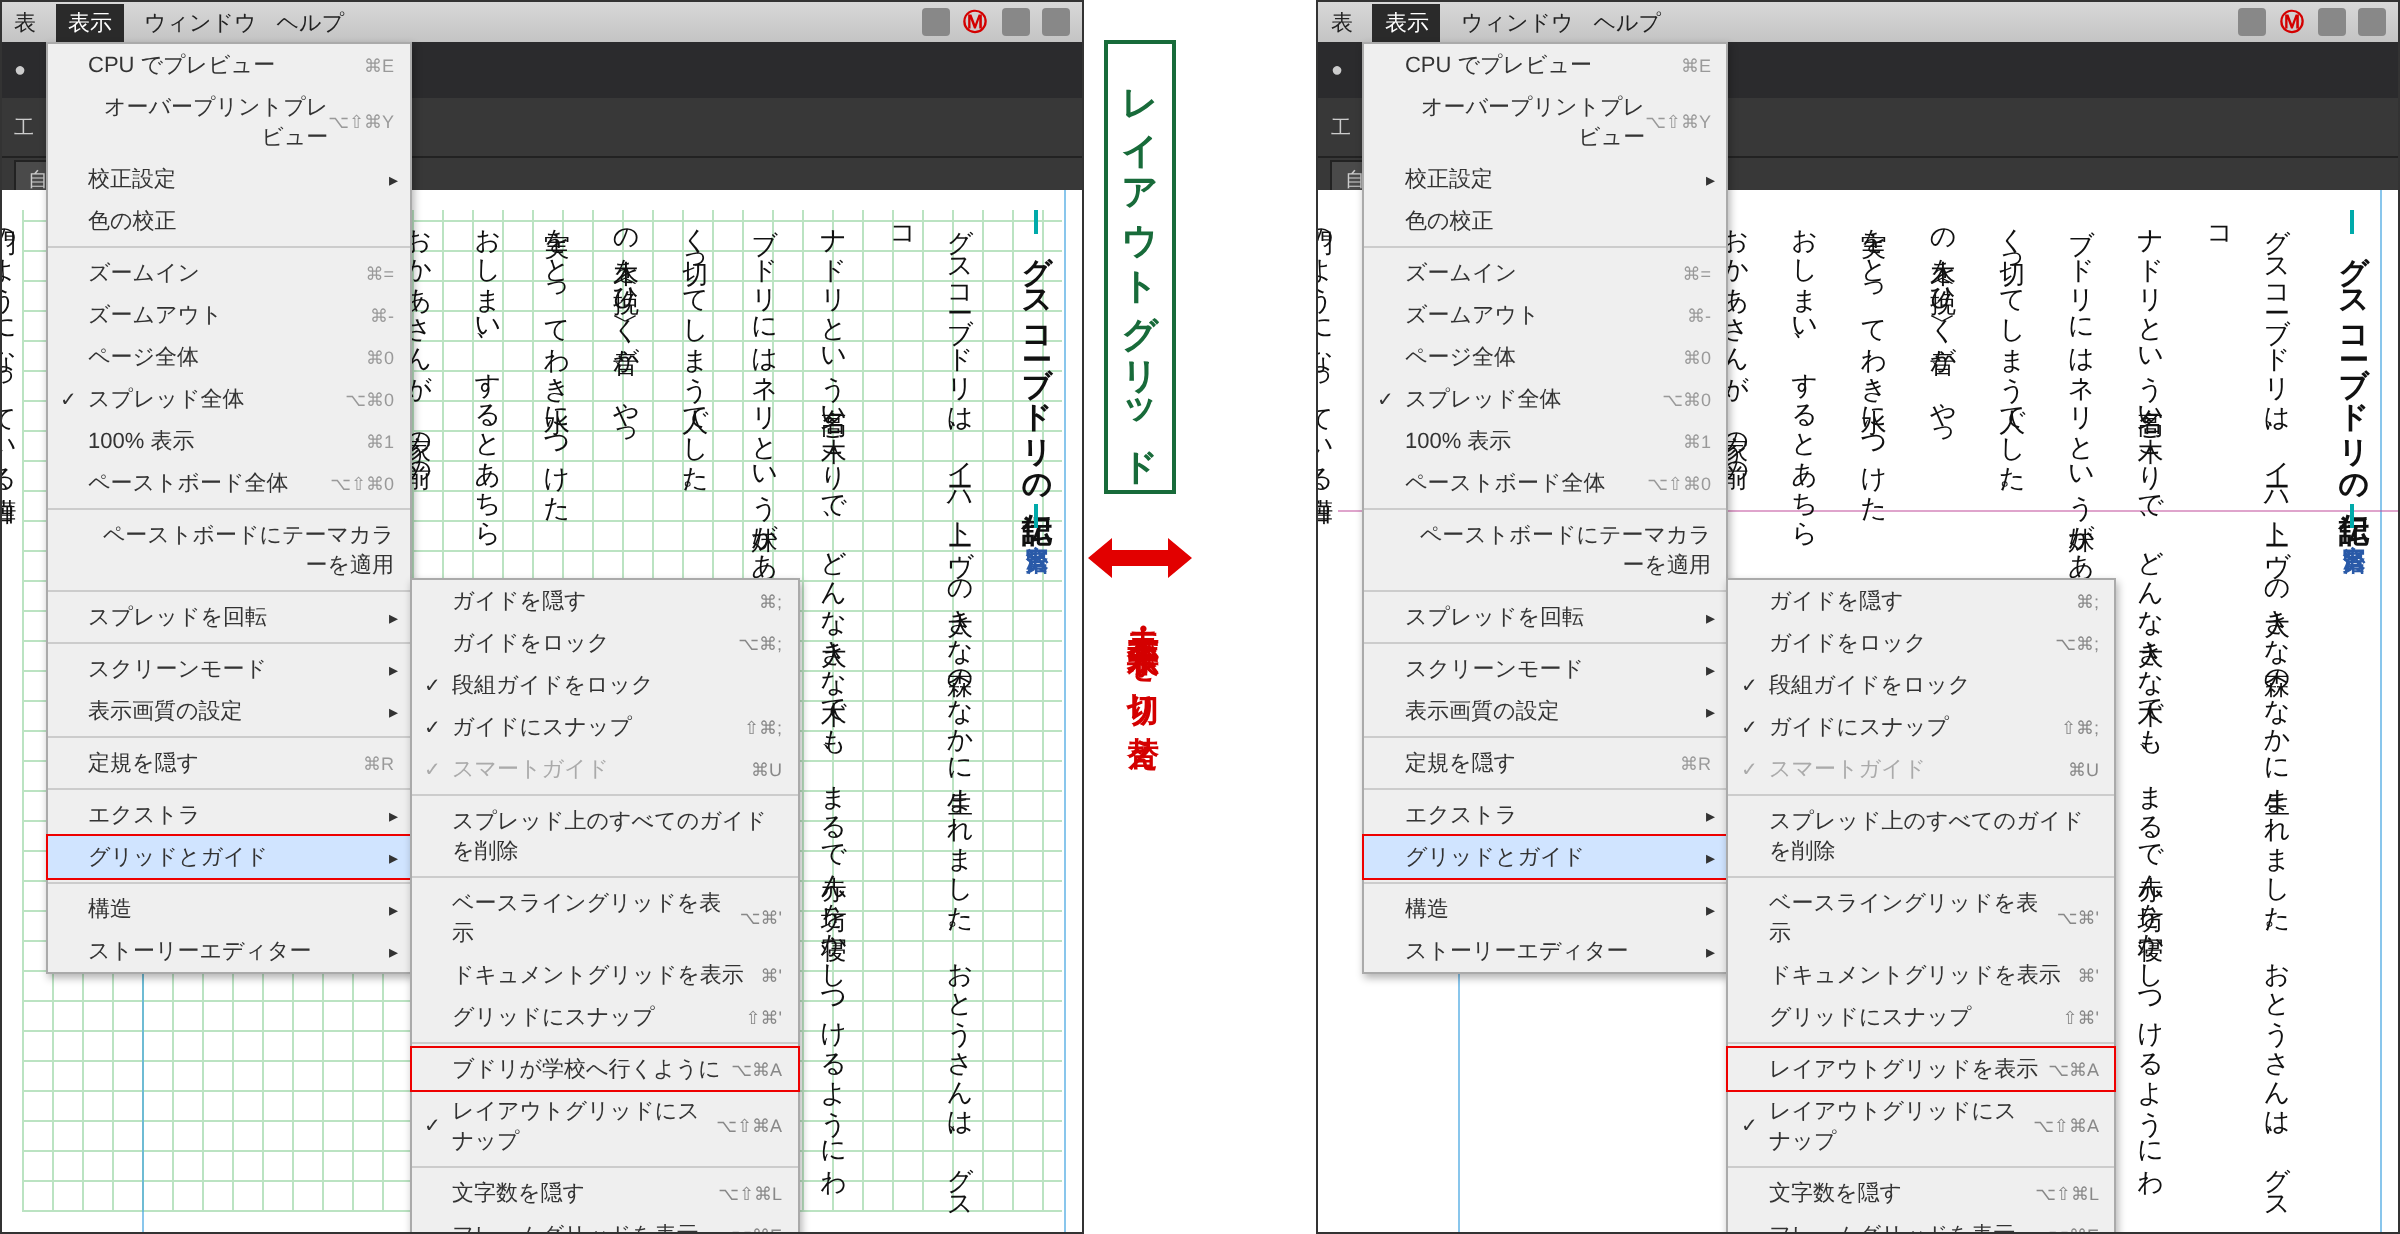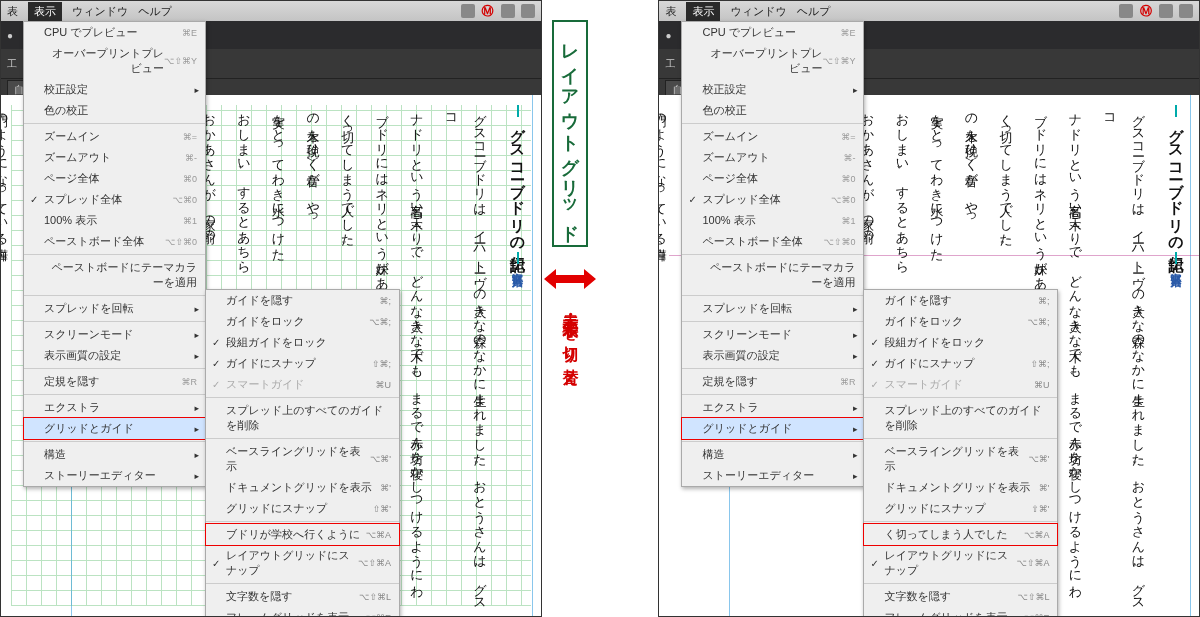--- a/index.html
+++ b/index.html
@@ -474,21 +474,21 @@
         <div class="item">
           <span>ドキュメントグリッドを表示</span>
           <span class="sc">⌘'</span>
         </div>
         <div class="item">
           <span>グリッドにスナップ</span>
           <span class="sc">⇧⌘'</span>
         </div>
         <div class="sep"></div>
         <div class="item hl">
-          <span>く切ってしまう人でした</span>
+          <span>レイアウトグリッドを表示</span>
           <span class="sc">⌥⌘A</span>
         </div>
         <div class="item check">
           <span>レイアウトグリッドにスナップ</span>
           <span class="sc">⌥⇧⌘A</span>
         </div>
         <div class="sep"></div>
         <div class="item">
           <span>文字数を隠す</span>
           <span class="sc">⌥⇧⌘L</span>

